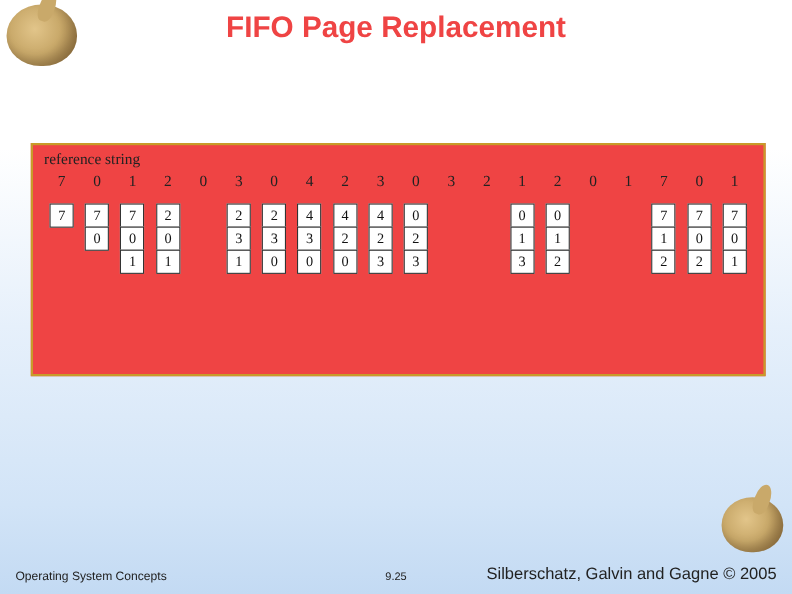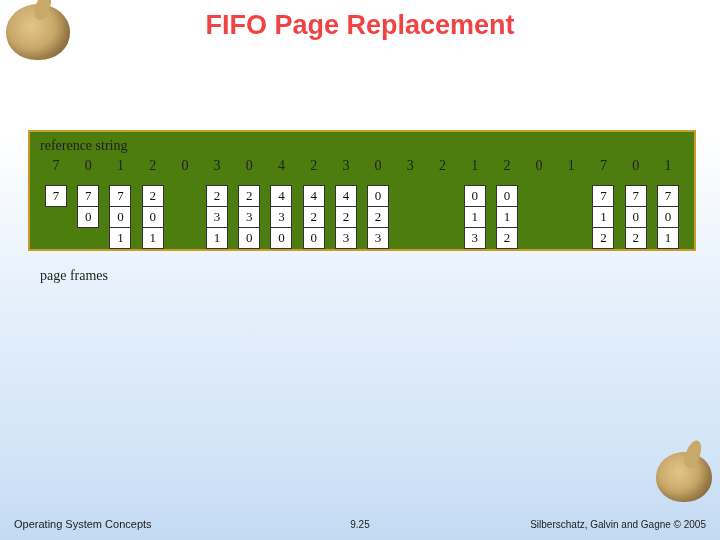--- a/index.html
+++ b/index.html
@@ -23,23 +23,23 @@
     width: 14px; height: 28px;
     background: #c9a96a; border-radius: 50% 50% 40% 40%;
     transform: rotate(20deg);
   }
   .title {
     position: absolute; top: 10px; left: 0; right: 0;
     text-align: center;
     font-size: 27px; font-weight: bold; color: #ef4444;
   }
   .diagram {
-    position: absolute; top: 130px; left: 28px; width: 668px; height: 121px;
+    position: absolute; top: 130px; left: 28px; width: 668px; height: 212px;
     border: 2px solid #c89b2a;
-    background: #4d7c0f;
+    background: #ef4444;
     padding: 6px 10px 6px 10px;
   }
   .label-top, .label-bot {
     font-family: Georgia, 'Times New Roman', serif;
     font-size: 14px; color: #222;
   }
   .label-top { margin-bottom: 2px; }
   .label-bot { margin-top: 6px; }
   .refrow {
     display: grid;
@@ -73,21 +73,21 @@
   }
   .col.empty { visibility: hidden; }
   .footer {
     position: absolute; bottom: 10px; left: 0; right: 0;
     display: flex; justify-content: space-between; align-items: flex-end;
     padding: 0 14px;
     font-size: 11px; color: #222;
   }
   .footer .left { font-family: Arial, sans-serif; }
   .footer .center { position: absolute; left: 50%; transform: translateX(-50%); font-size: 10px; text-align: right; }
-  .footer .right { font-size: 10px; }
+  .footer .right { font-size: 15px; }
 </style>
 </head>
 <body>
 
 <div class="logo-tl"></div>
 
 <h1 class="title">FIFO Page Replacement</h1>
 
 <div class="diagram">
   <div class="label-top">reference string</div>
@@ -195,21 +195,20 @@
         <div class="cell">7</div>
         <div class="cell">0</div>
         <div class="cell">2</div>
       </div>
       <div class="col">
         <div class="cell">7</div>
         <div class="cell">0</div>
         <div class="cell">1</div>
       </div>
     </div>
-  <div class="label-bot">page frames</div>
 </div>
 
 <div class="logo-br"></div>
 
 <div class="footer">
   <span class="left">Operating System Concepts</span>
   <span class="center">9.25</span>
   <span class="right">Silberschatz, Galvin and Gagne © 2005</span>
 </div>
 

